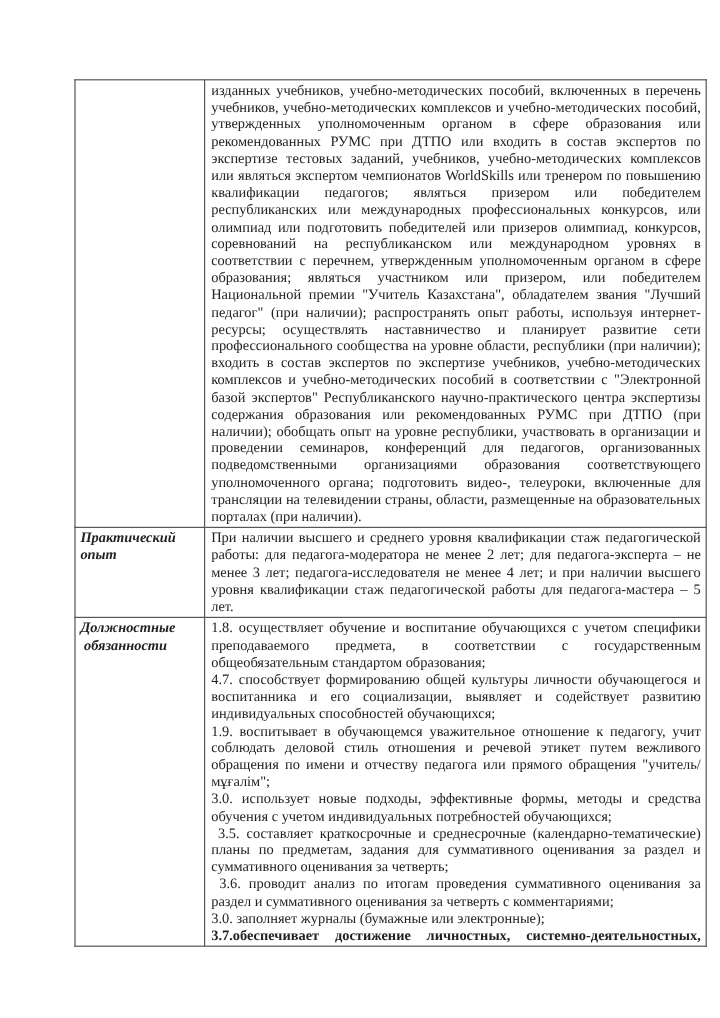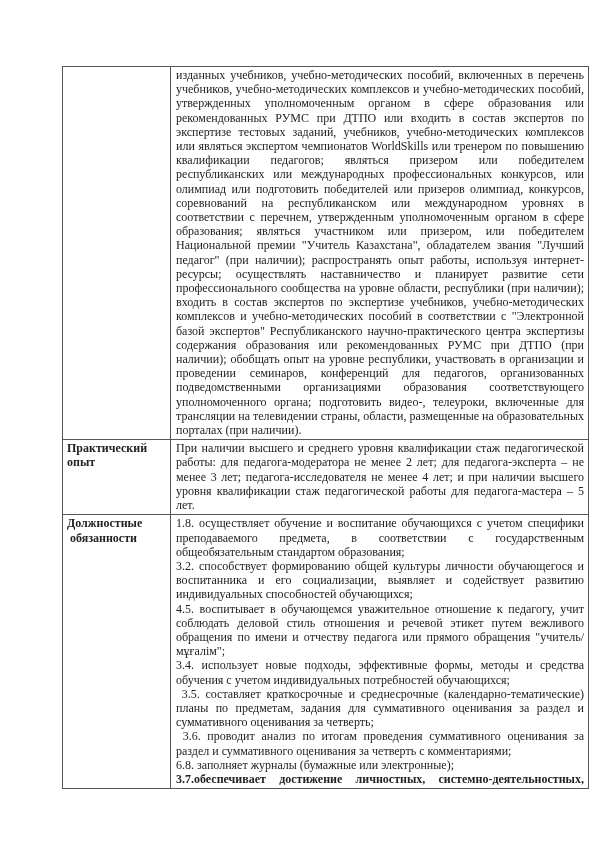--- a/index.html
+++ b/index.html
@@ -31,20 +31,21 @@
     font-size: 12px;
     line-height: 14.2px;
   }
   td.content-cell { padding-left: 5px; }
   tr.r0 { height: 371px; }
   tr.r1 { height: 69px; }
   tr.r2 { height: 264px; }
   .label {
     font-weight: bold;
     white-space: pre-line;
+    font-style: italic;
   }
   p.para {
     margin: 0;
     text-align: justify;
   }
   p.justify-last { text-align-last: justify; font-weight: bold; }
 </style>
 </head>
 <body>
 
@@ -70,24 +71,24 @@
           <p class="para">При наличии высшего и среднего уровня квалификации стаж педагогической работы: для педагога-модератора не менее 2 лет; для педагога-эксперта – не менее 3 лет; педагога-исследователя не менее 4 лет; и при наличии высшего уровня квалификации стаж педагогической работы для педагога-мастера – 5 лет.</p>
         </td>
       </tr>
       <tr class="r2">
         <td class="label-cell">
           <span class="label">Должностные
 &nbsp;обязанности</span>
         </td>
         <td class="content-cell">
           <p class="para">1.8. осуществляет обучение и воспитание обучающихся с учетом специфики преподаваемого предмета, в соответствии с государственным общеобязательным стандартом образования;</p>
-          <p class="para">3.2. способствует формированию общей культуры личности обучающегося и воспитанника и его социализации, выявляет и содействует развитию индивидуальных способностей обучающихся;</p>
-          <p class="para">4.5. воспитывает в обучающемся уважительное отношение к педагогу, учит соблюдать деловой стиль отношения и речевой этикет путем вежливого обращения по имени и отчеству педагога или прямого обращения "учитель/мұғалім";</p>
-          <p class="para">3.4. использует новые подходы, эффективные формы, методы и средства обучения с учетом индивидуальных потребностей обучающихся;</p>
+          <p class="para">4.7. способствует формированию общей культуры личности обучающегося и воспитанника и его социализации, выявляет и содействует развитию индивидуальных способностей обучающихся;</p>
+          <p class="para">1.9. воспитывает в обучающемся уважительное отношение к педагогу, учит соблюдать деловой стиль отношения и речевой этикет путем вежливого обращения по имени и отчеству педагога или прямого обращения "учитель/мұғалім";</p>
+          <p class="para">3.0. использует новые подходы, эффективные формы, методы и средства обучения с учетом индивидуальных потребностей обучающихся;</p>
           <p class="para">&nbsp;3.5. составляет краткосрочные и среднесрочные (календарно-тематические) планы по предметам, задания для суммативного оценивания за раздел и суммативного оценивания за четверть;</p>
           <p class="para">&nbsp;3.6. проводит анализ по итогам проведения суммативного оценивания за раздел и суммативного оценивания за четверть с комментариями;</p>
-          <p class="para">6.8. заполняет журналы (бумажные или электронные);</p>
+          <p class="para">3.0. заполняет журналы (бумажные или электронные);</p>
           <p class="para justify-last">3.7.обеспечивает достижение личностных, системно-деятельностных,</p>
         </td>
       </tr>
     </tbody>
   </table>
 </div>
 
 </body></html>

